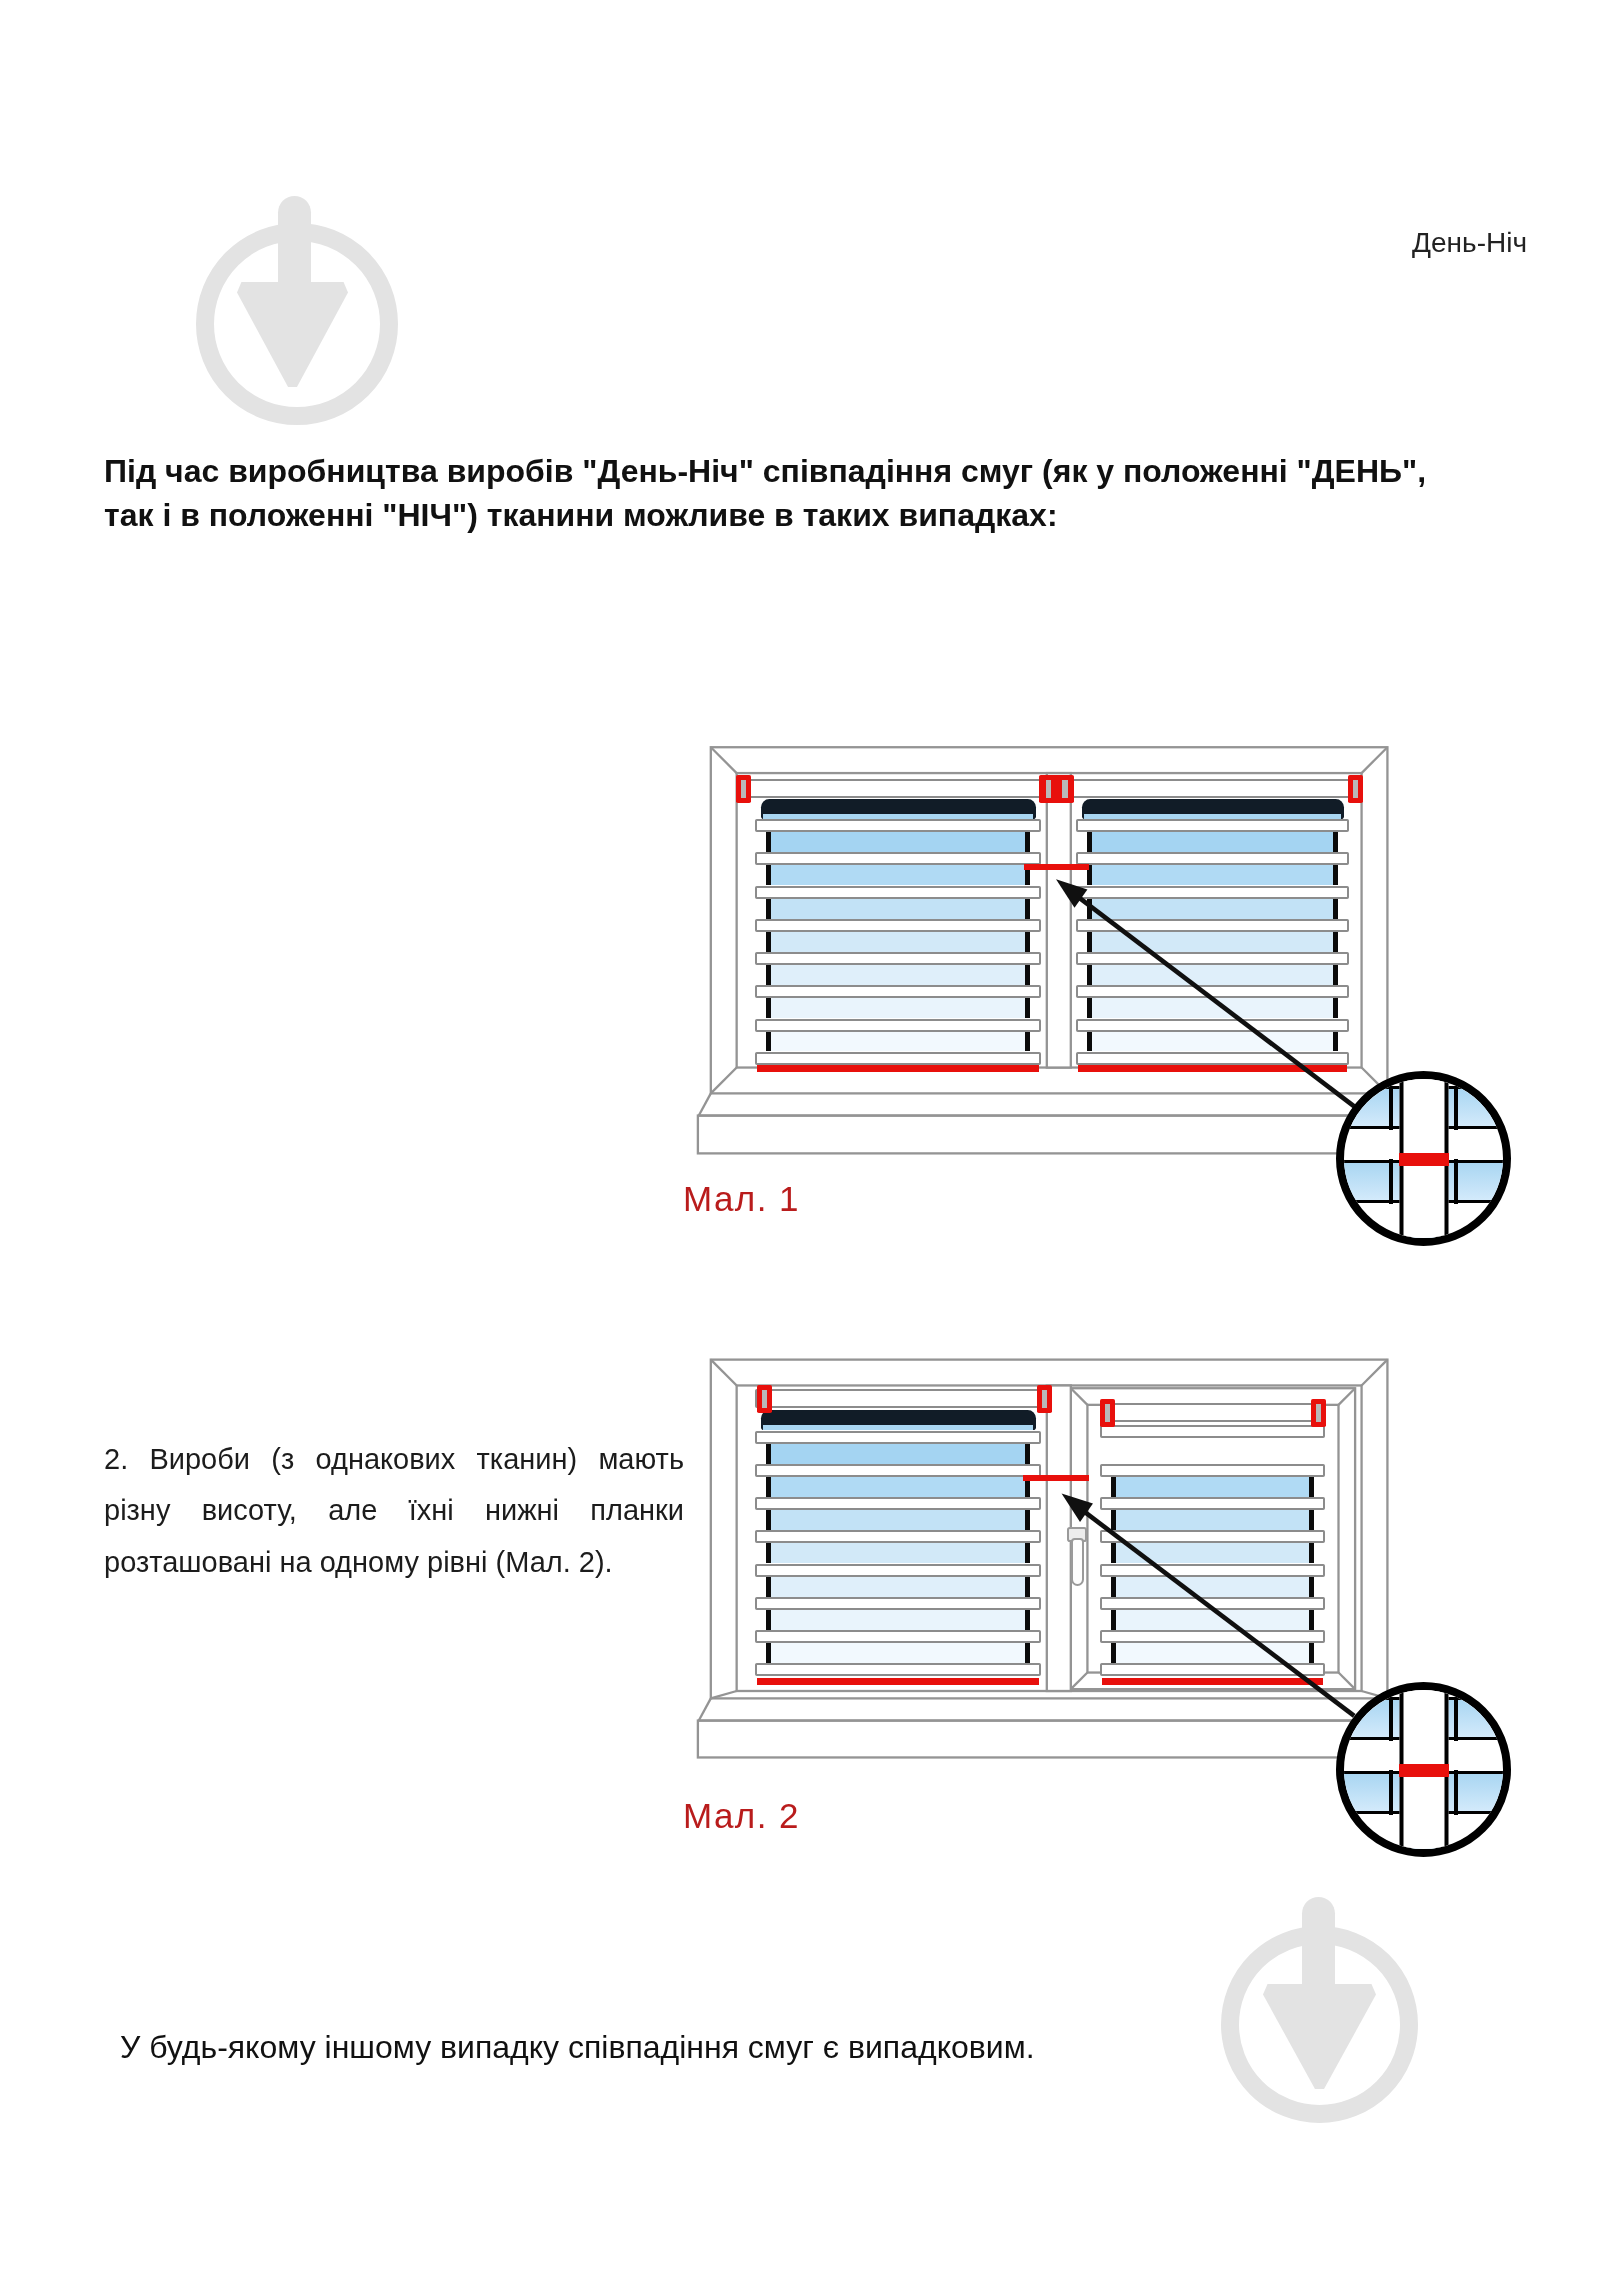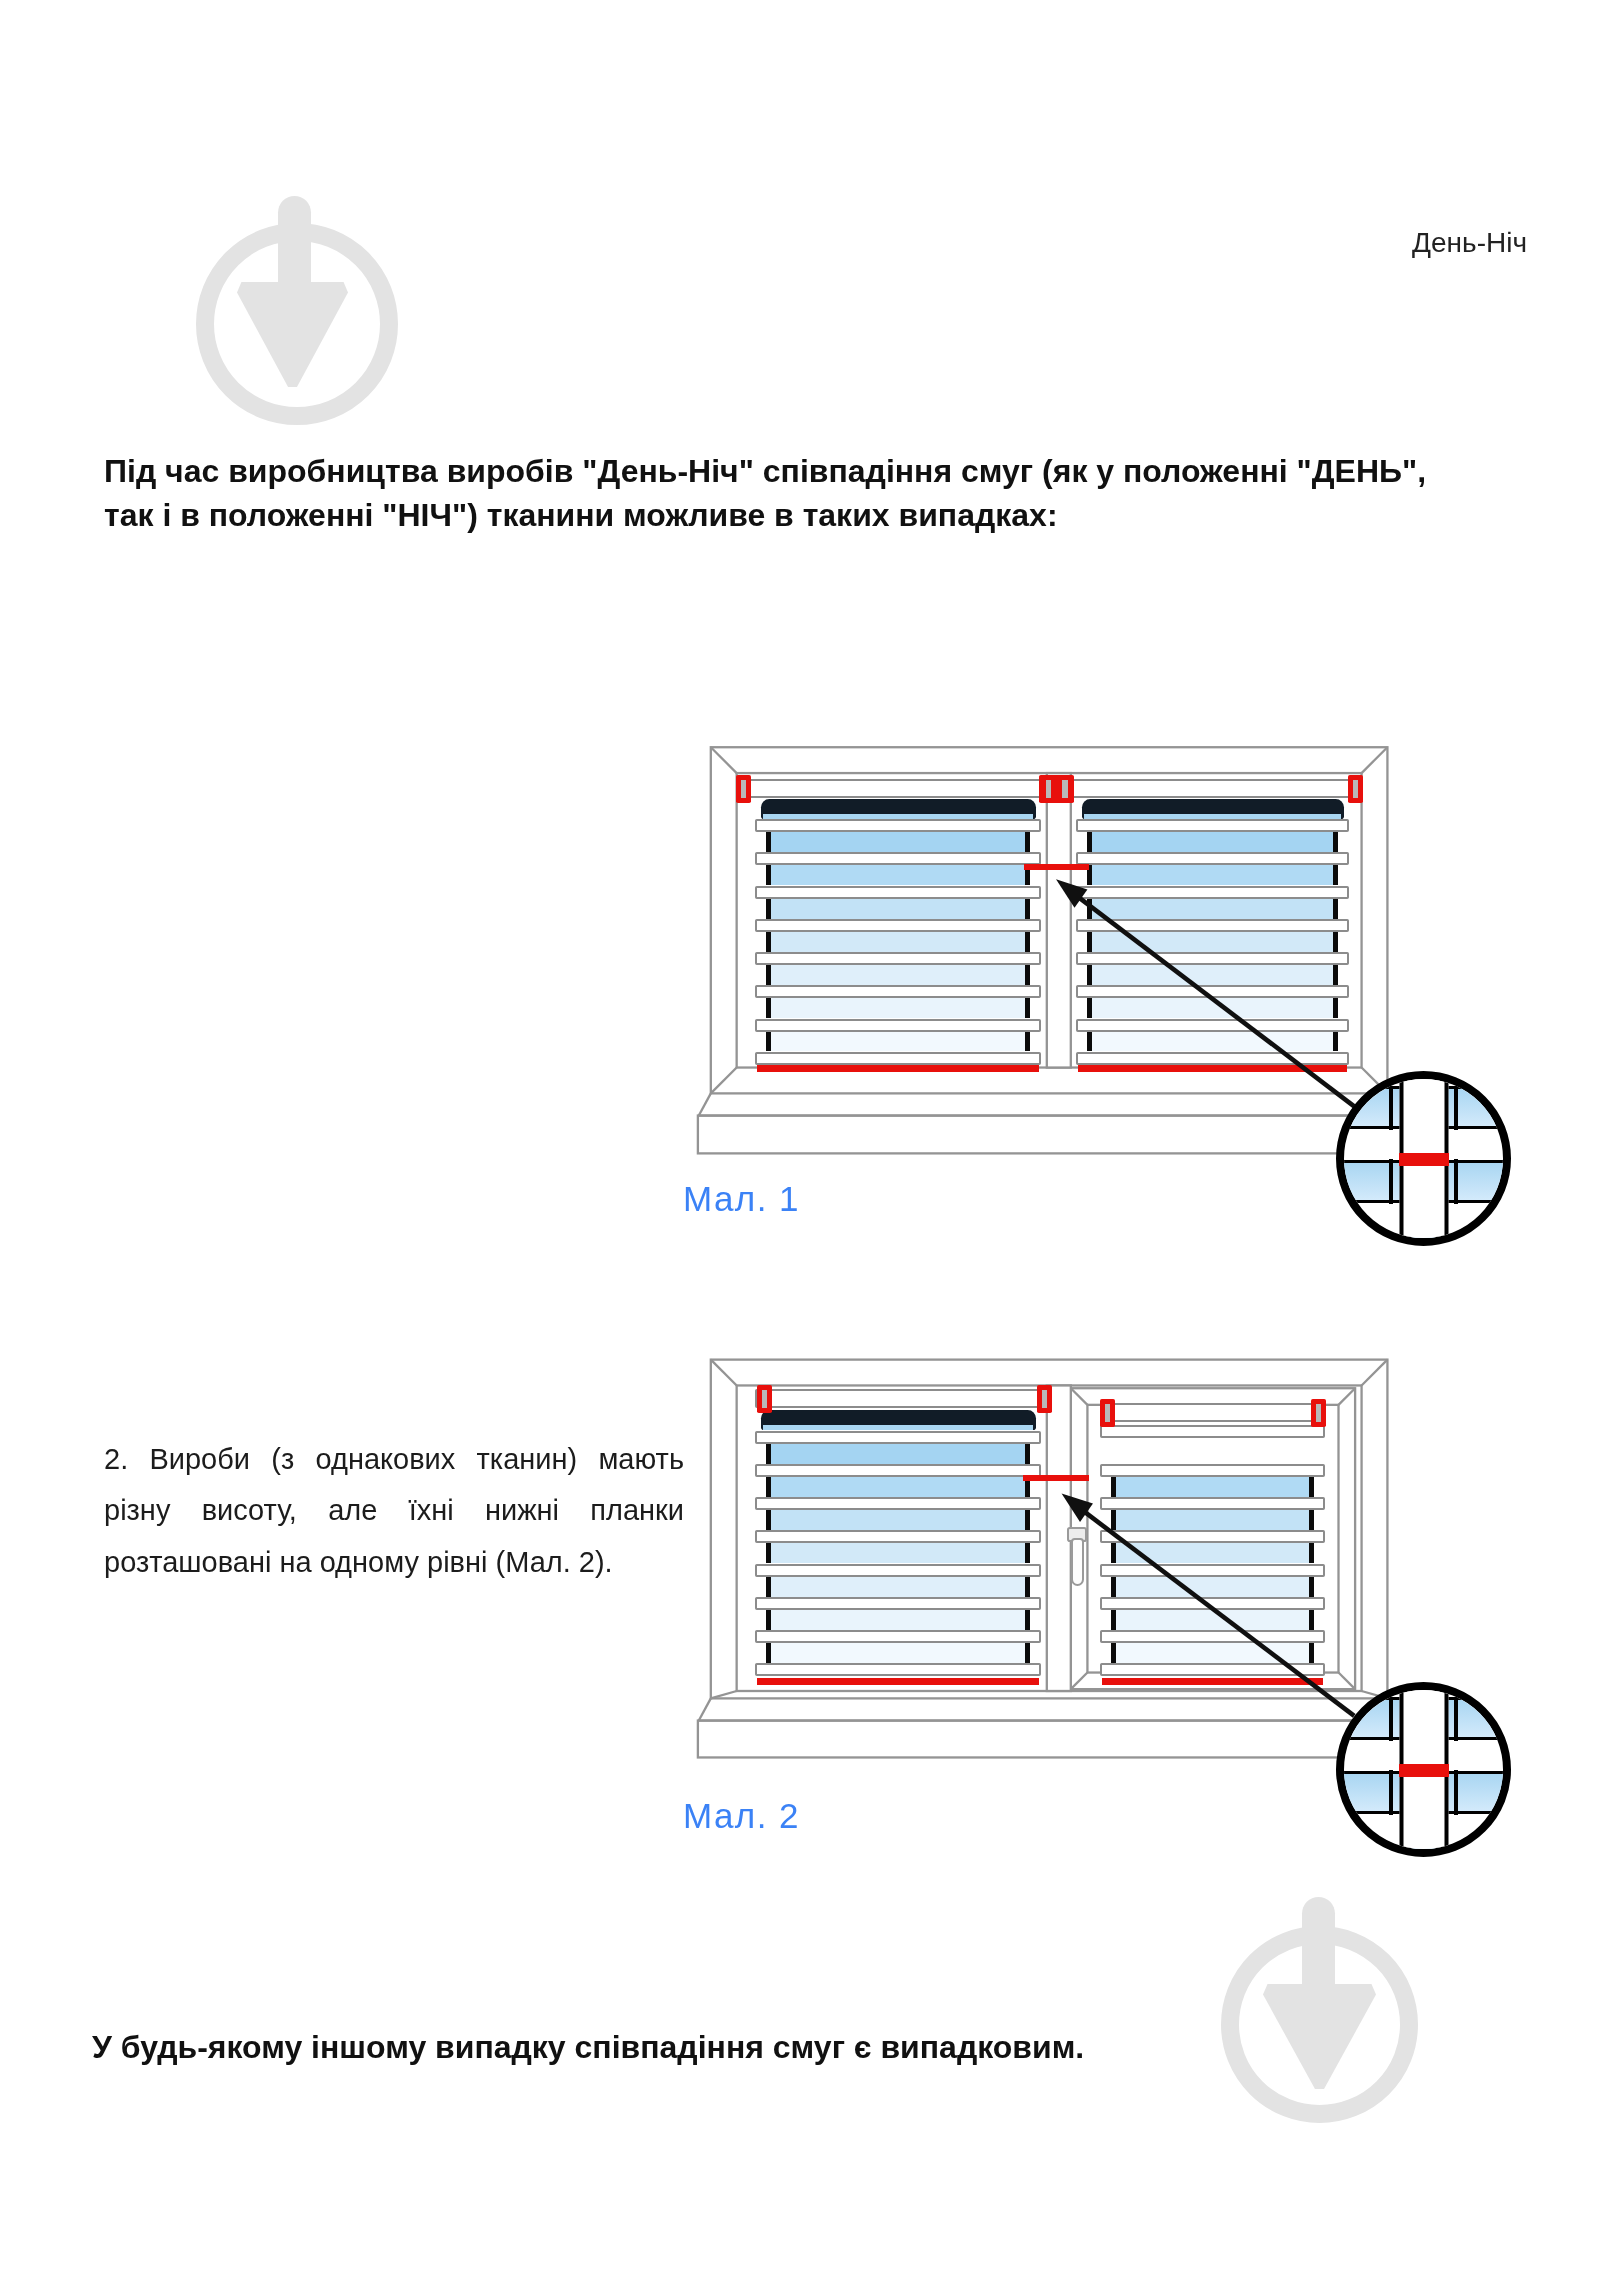--- a/index.html
+++ b/index.html
@@ -9,25 +9,25 @@
   .wm-part{position:absolute;background:#e3e3e3;}
   .wm-ring{position:absolute;border:18.5px solid #e3e3e3;border-radius:50%;background:transparent;}
   .wm-tri{position:absolute;background:#e3e3e3;clip-path:polygon(4% 0,96% 0,100% 10%,54% 100%,46% 100%,0 10%);}
   
   .title{position:absolute;top:127px;right:87px;margin:0;font-size:58px;font-weight:700;letter-spacing:0;}
   .subtitle{position:absolute;top:227px;right:87px;font-size:28px;font-weight:400;color:#222;}
   .intro{position:absolute;left:104px;top:449px;width:1426px;font-size:32px;font-weight:700;line-height:1.38;}
   .item{position:absolute;width:580px;font-size:29px;line-height:1.77;text-align:justify;color:#1c1c1c;}
   .item-1{left:104px;top:820px;}
   .item-2{left:104px;top:1434px;}
-  .footer-note{position:absolute;left:92px;top:2029px;font-size:32px;font-weight:700;}
+  .footer-note{position:absolute;left:120px;top:2029px;font-size:32px;font-weight:400;}
   
   .figure{position:absolute;width:831px;height:540px;}
   .figure svg{position:absolute;left:0;top:0;overflow:visible;}
-  .fig-label{position:absolute;font-size:35px;letter-spacing:1.4px;color:#3b82f6;z-index:7;}
+  .fig-label{position:absolute;font-size:35px;letter-spacing:1.4px;color:#b91c1c;z-index:7;}
   .blind{position:absolute;top:0;height:540px;z-index:1;}
   .slat{position:absolute;background:#fff;border:2.8px solid #8c8c8c;border-radius:1.8px;box-sizing:border-box;z-index:2;}
   .stripe{position:absolute;left:11px;right:11px;z-index:1;}
   .tick{position:absolute;top:0;width:4.6px;height:100%;background:#0b0b0b;}
   .dark-stripe{position:absolute;left:5.5px;right:5.5px;background:#111c27;border-radius:8.3px 8.3px 2.8px 2.8px;z-index:1;}
   .sliver{position:absolute;left:2.8px;right:2.8px;bottom:0;height:4.6px;background:#a9d6f2;}
   .red-bar{position:absolute;left:1.8px;right:1.8px;height:6.5px;background:#e8100c;z-index:3;}
   .hdr{position:absolute;background:#fff;border:2.8px solid #8c8c8c;border-radius:1.8px;box-sizing:border-box;z-index:2;}
   .bracket{position:absolute;background:#e8100c;border-radius:1.8px;z-index:4;}
   .slot{position:absolute;top:4.6px;bottom:4.6px;width:5.5px;background:#b9b9b9;}

